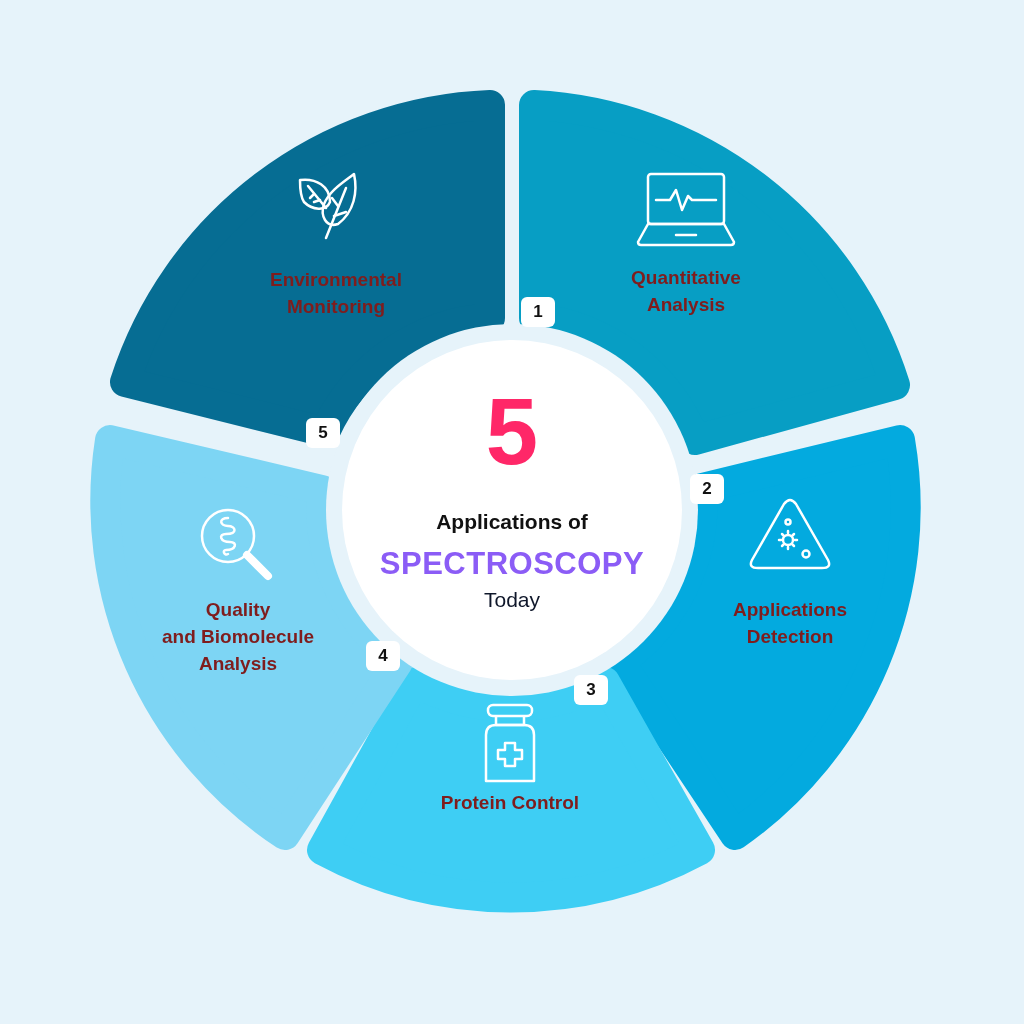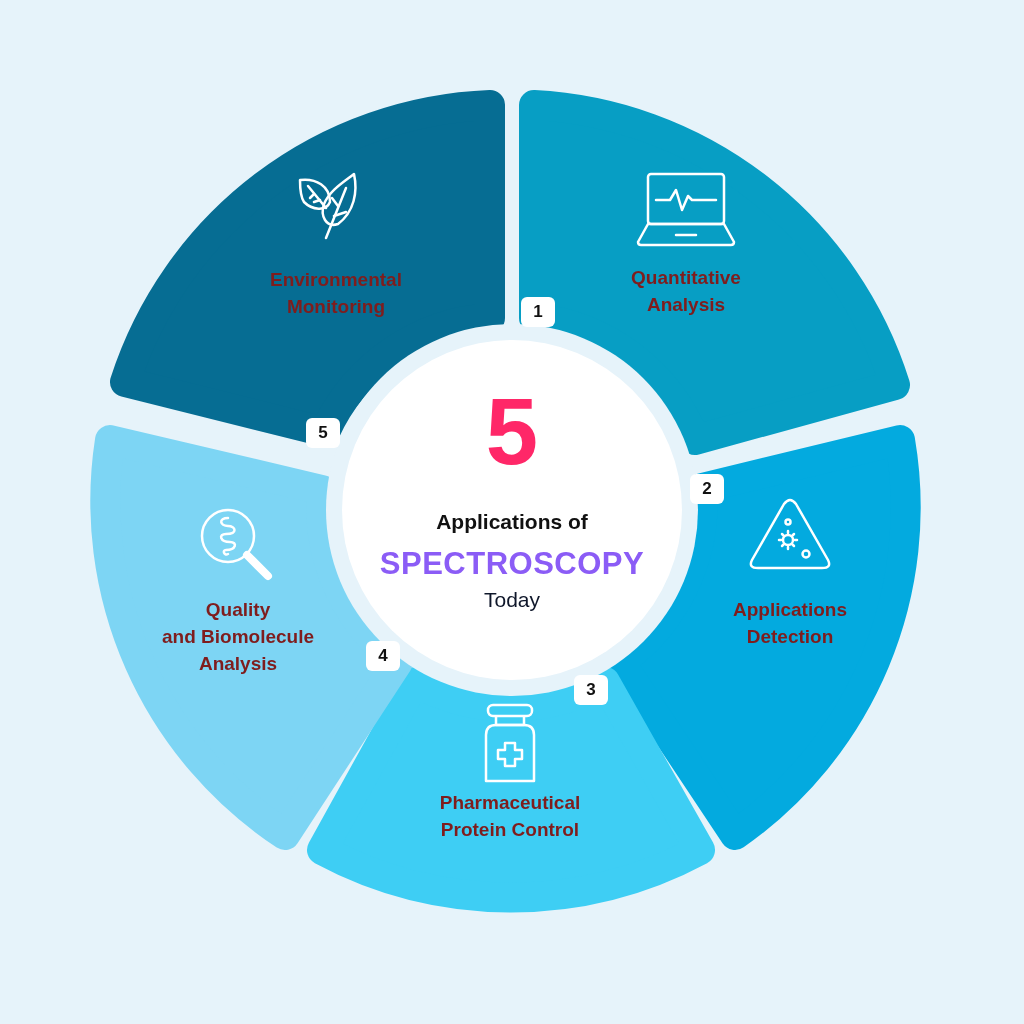--- a/index.html
+++ b/index.html
@@ -80,21 +80,20 @@
 </div>
 <div class="label" style="left:556px;top:264px">
   <div>Quantitative</div>
   <div>Analysis</div>
 </div>
 <div class="label" style="left:660px;top:596px">
   <div>Applications</div>
   <div>Detection</div>
 </div>
 <div class="label" style="left:380px;top:789px">
-  <div>Pharmaceutical</div>
   <div>Protein Control</div>
 </div>
 <div class="label" style="left:108px;top:596px">
   <div>Quality</div>
   <div>and Biomolecule</div>
   <div>Analysis</div>
 </div>
 
 <div class="badge" style="left:521px;top:297px">1</div>
 <div class="badge" style="left:690px;top:474px">2</div>

